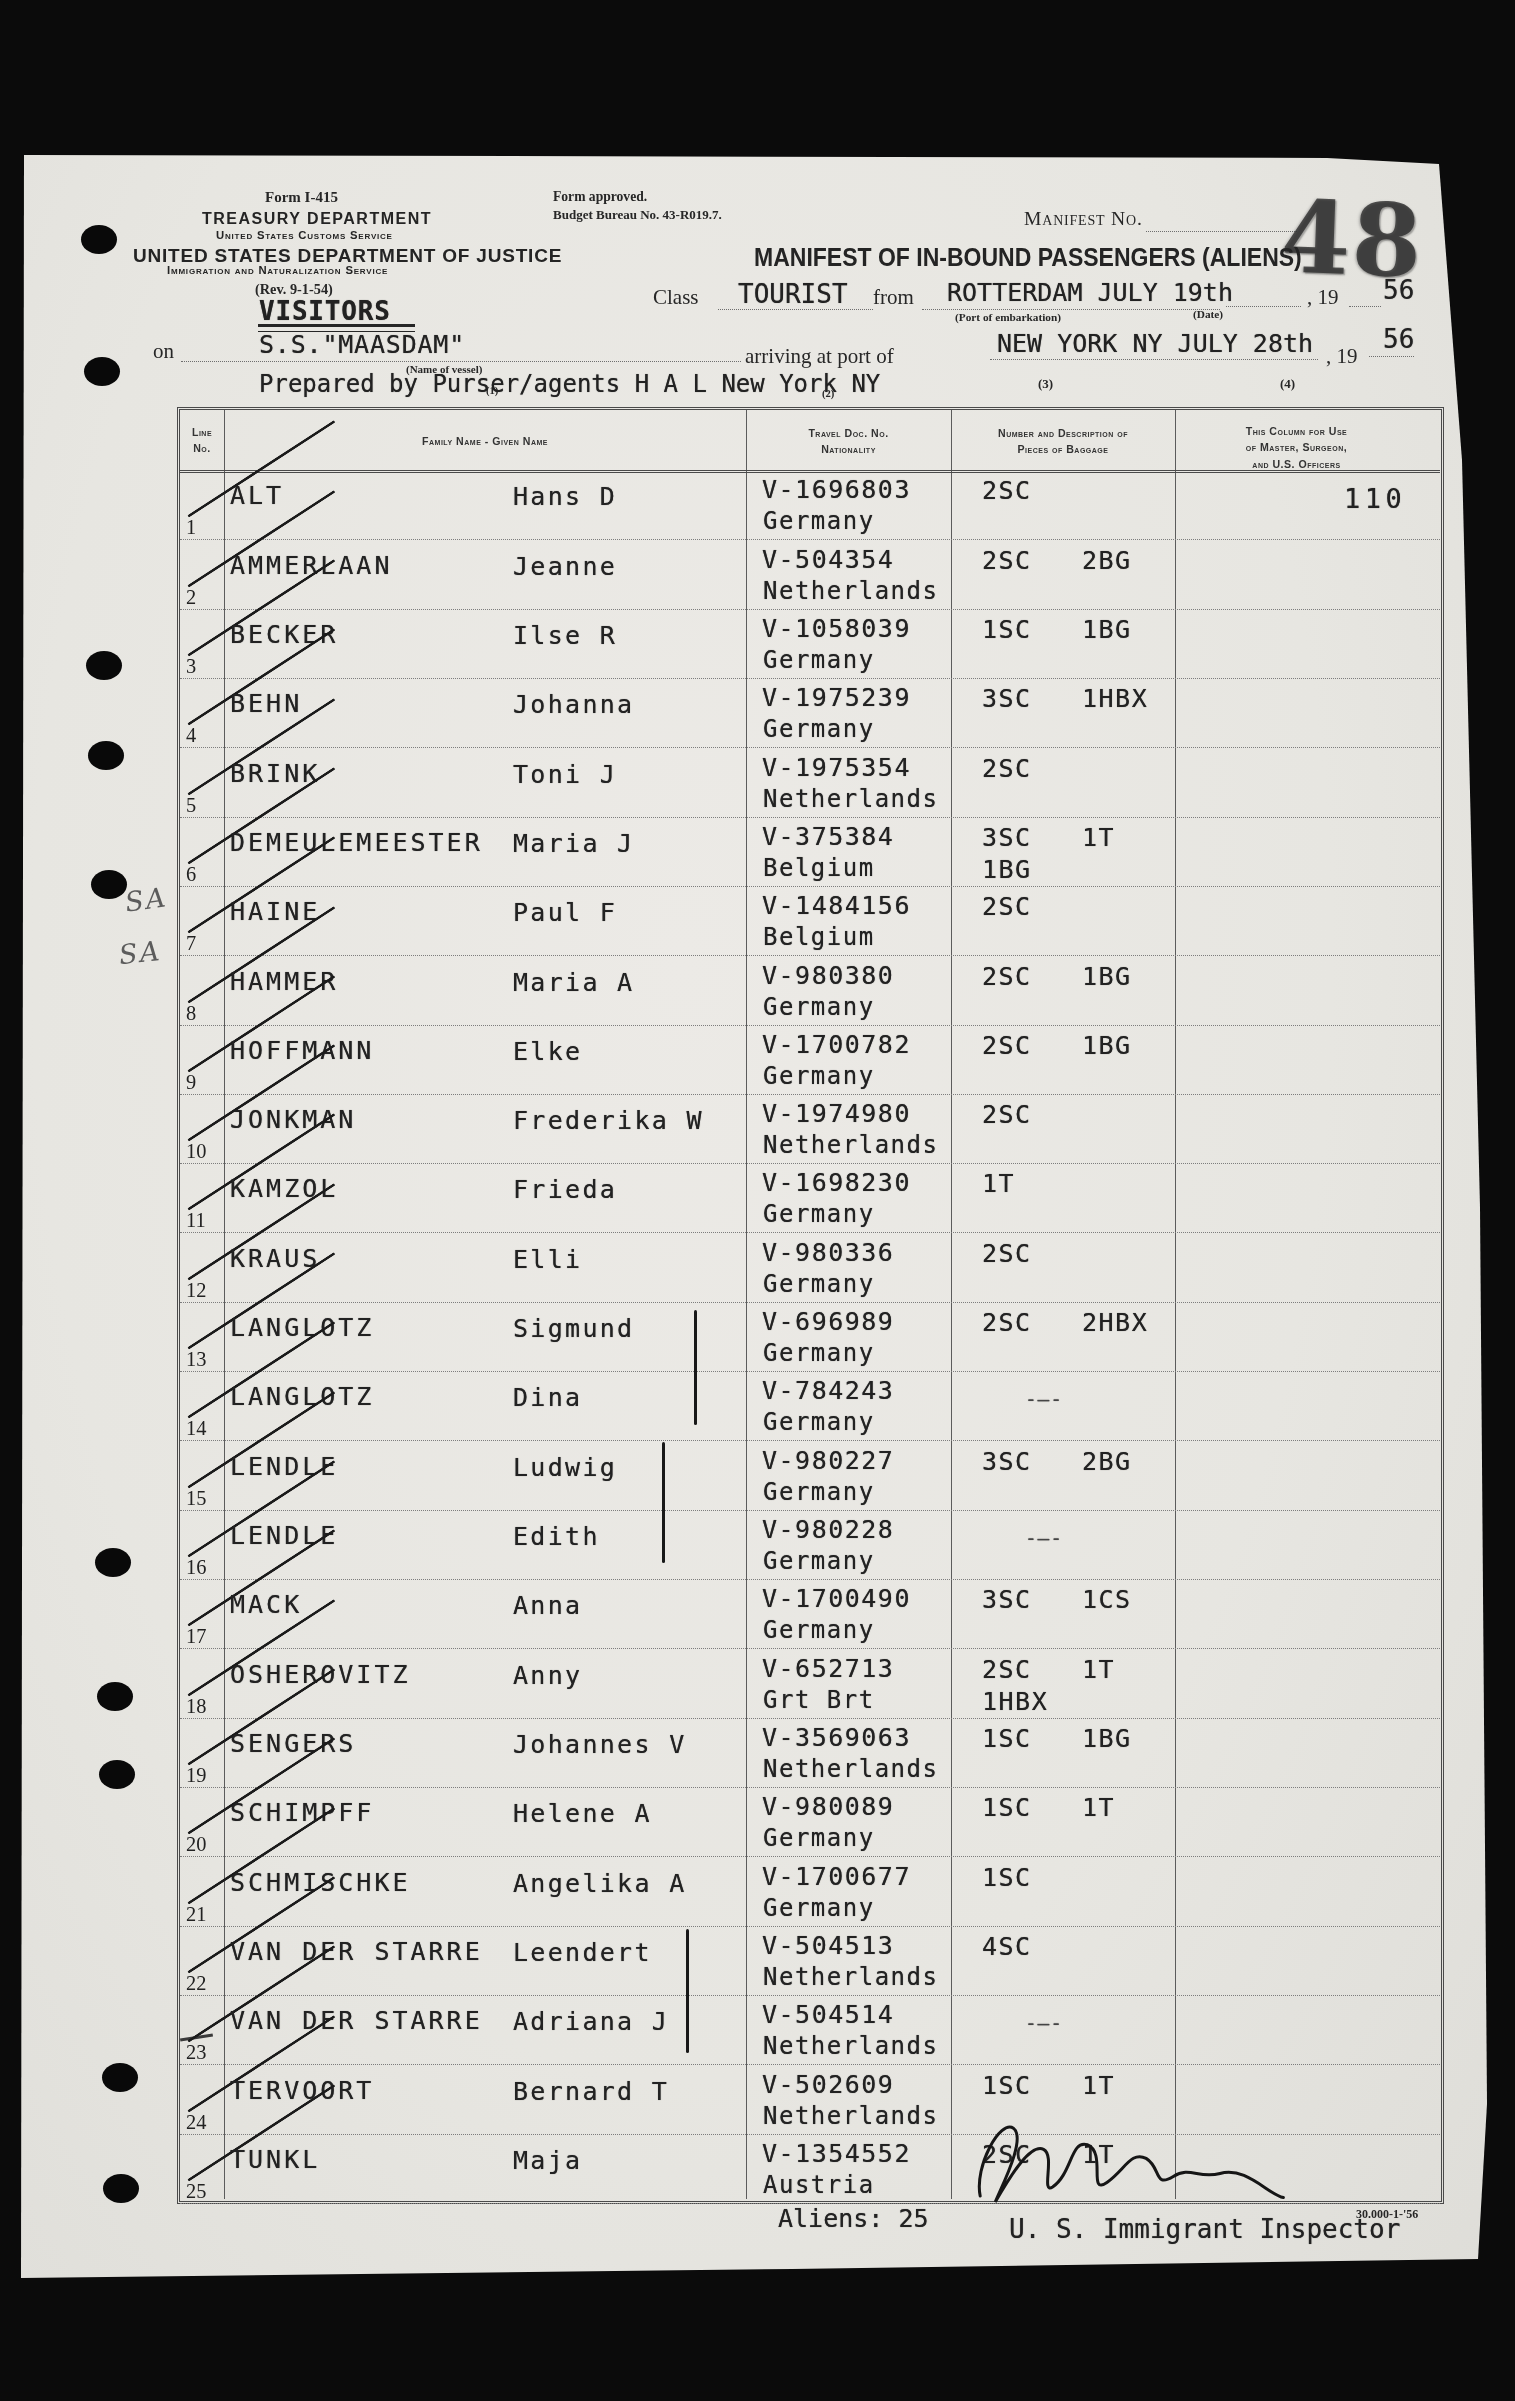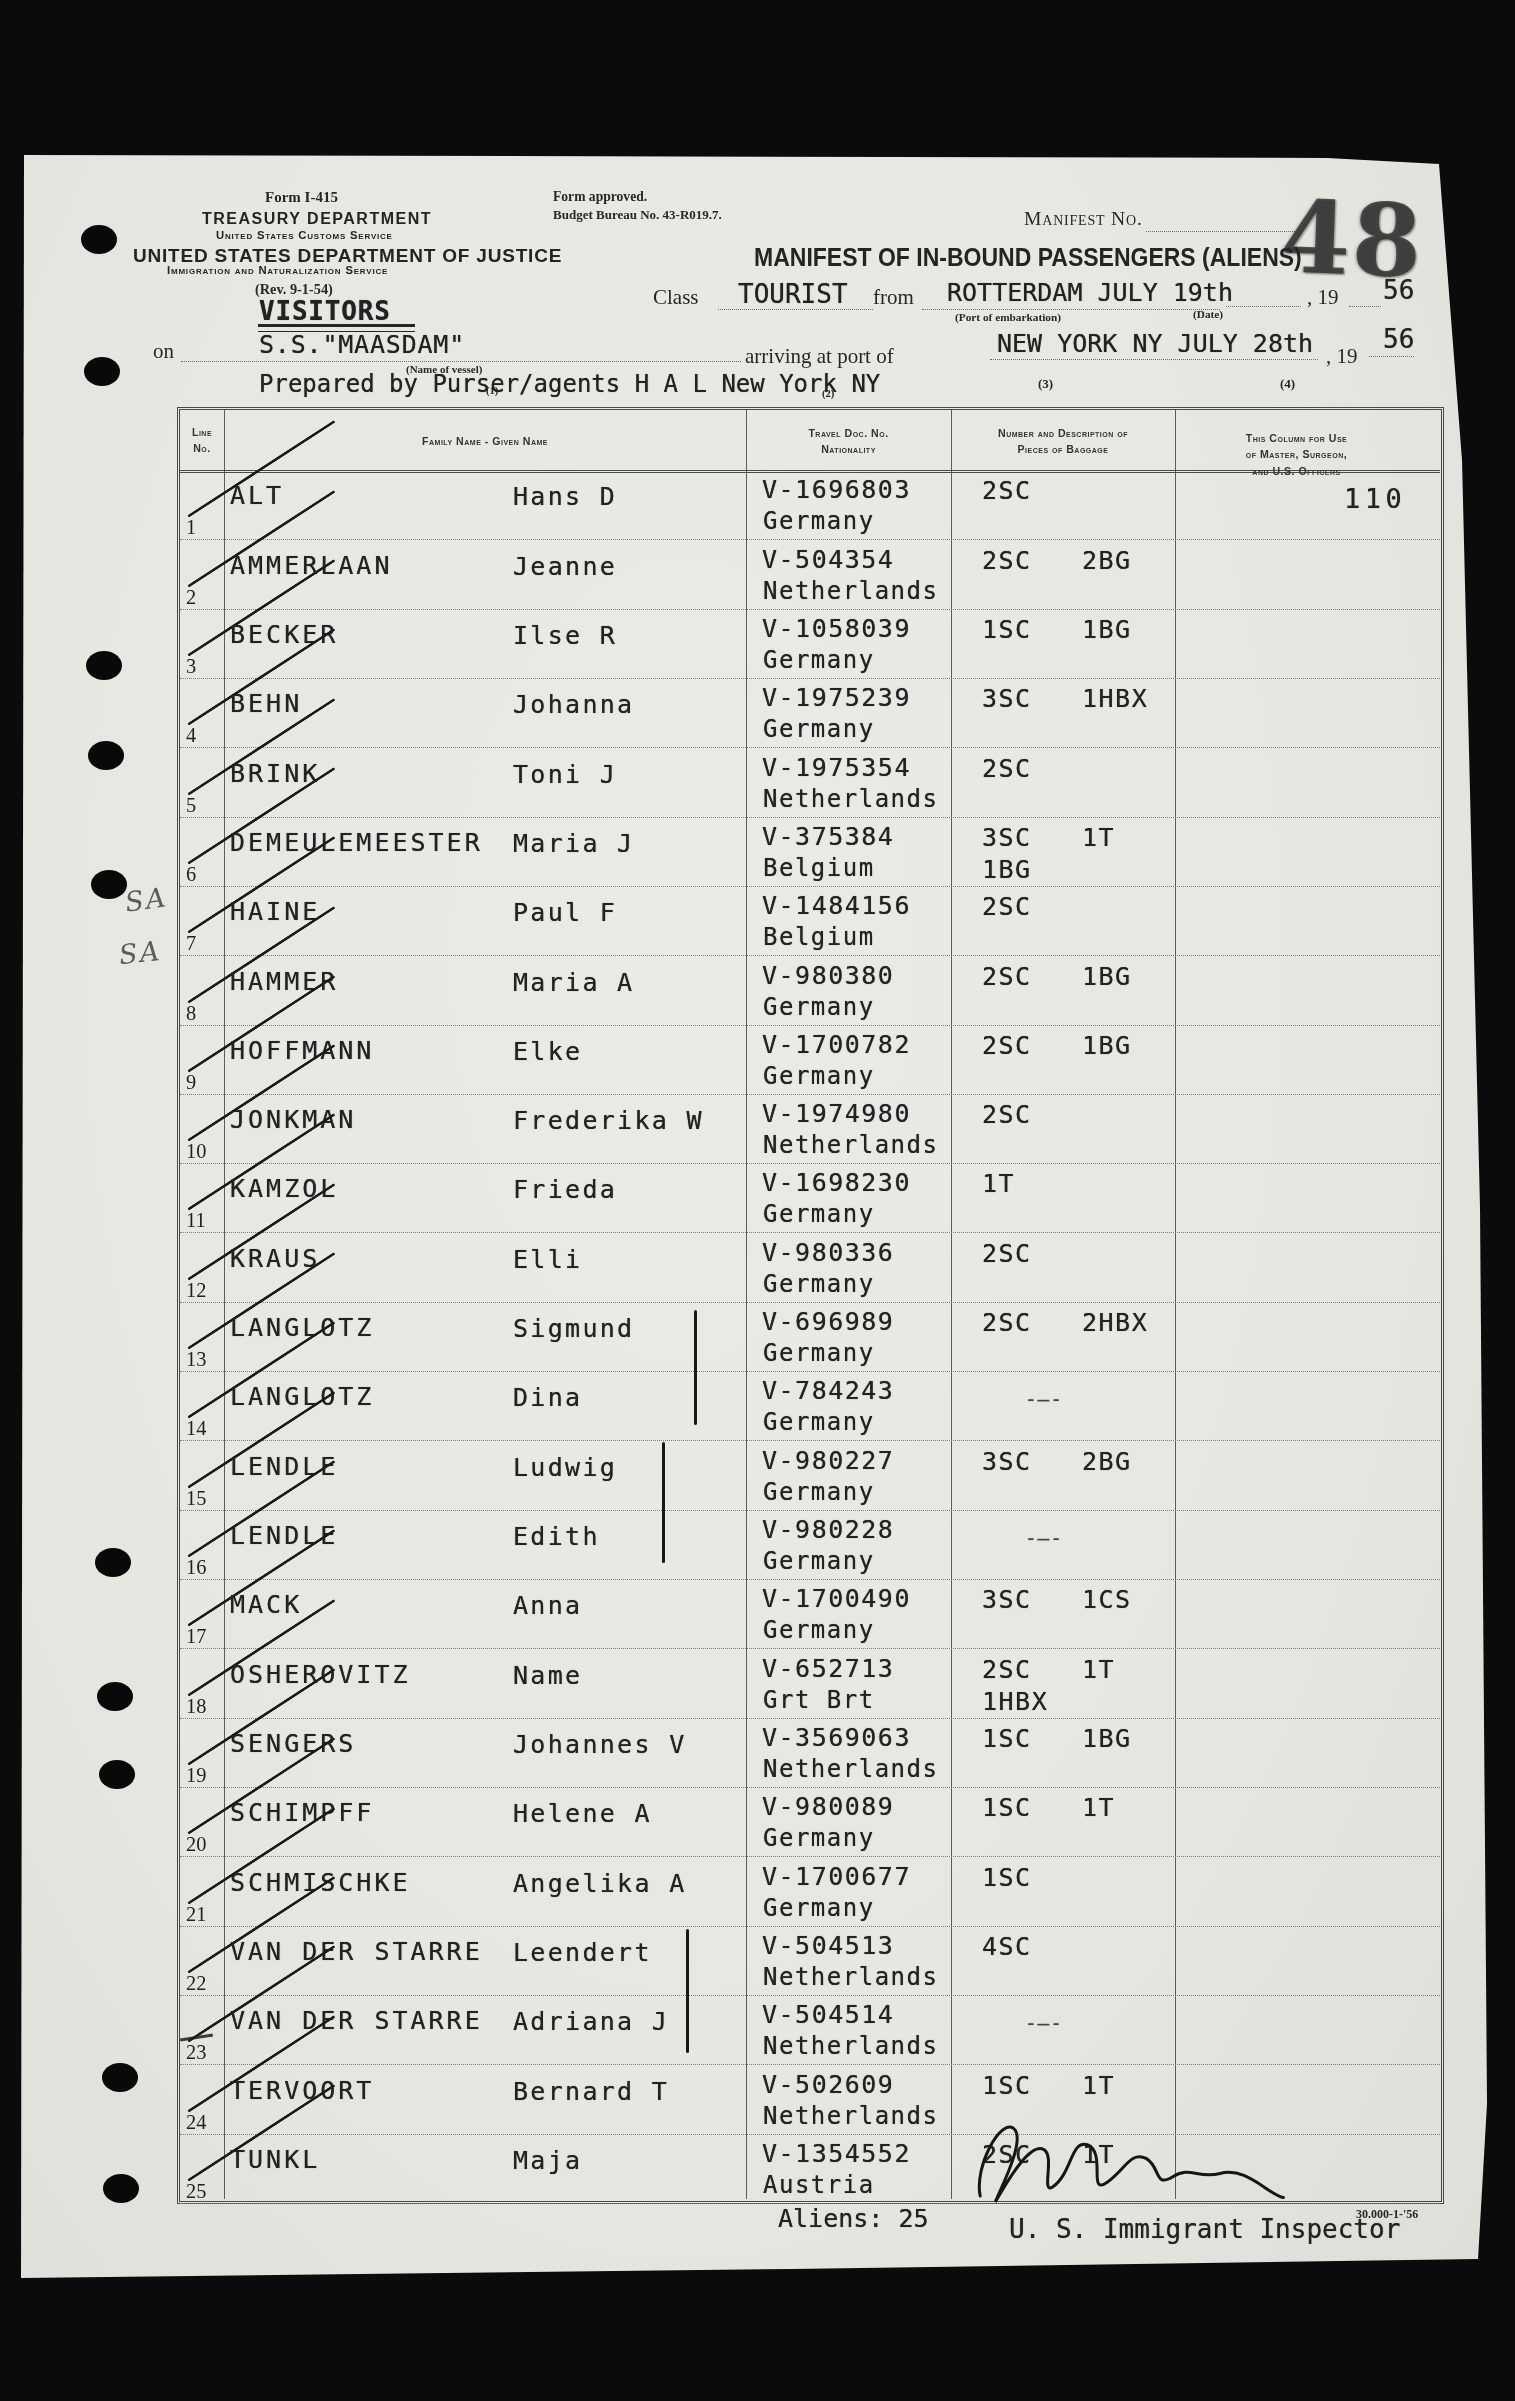--- a/index.html
+++ b/index.html
@@ -131,21 +131,21 @@
       </div>
       <div class="hcell" style="left:44px;top:22.6px;width:522px">Family Name - Given Name</div>
       <div class="hcell" style="left:566px;top:15px;width:205px">
         <div>Travel Doc. No.</div>
           <div>Nationality</div>
       </div>
       <div class="hcell" style="left:771px;top:15px;width:224px">
         <div>Number and Description of</div>
           <div>Pieces of Baggage</div>
       </div>
-      <div class="hcell" style="left:995px;top:20px;width:243px">
+      <div class="hcell" style="left:995px;top:13px;width:243px">
         <div>This Column for Use</div>
           <div>of Master, Surgeon,</div>
           <div>and U.S. Officers</div>
       </div>
     </div>
 
   <div class="row" style="top: 60px;">
     <div class="slash"></div>
     <div class="lineno">1</div>
     <div class="type fam">ALT</div>
@@ -363,21 +363,21 @@
     <div class="type bag1">3SC</div>
     <div class="type bag2">1CS</div>
     <div class="type bagl2"></div>
     <div class="type ditto"></div>
   </div>
 
   <div class="row" style="top: 1239px;">
     <div class="slash"></div>
     <div class="lineno">18</div>
     <div class="type fam">OSHEROVITZ</div>
-    <div class="type giv">Name</div>
+    <div class="type giv">Anny</div>
     <div class="type doc">V-652713</div>
     <div class="type nat">Grt Brt</div>
     <div class="type bag1">2SC</div>
     <div class="type bag2">1T</div>
     <div class="type bagl2">1HBX</div>
     <div class="type ditto"></div>
   </div>
 
   <div class="row" style="top: 1308px;">
     <div class="slash"></div>

